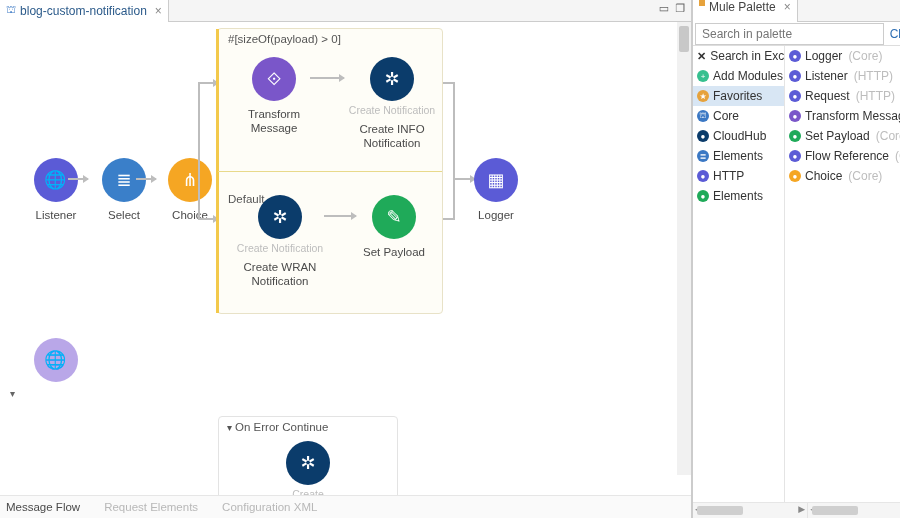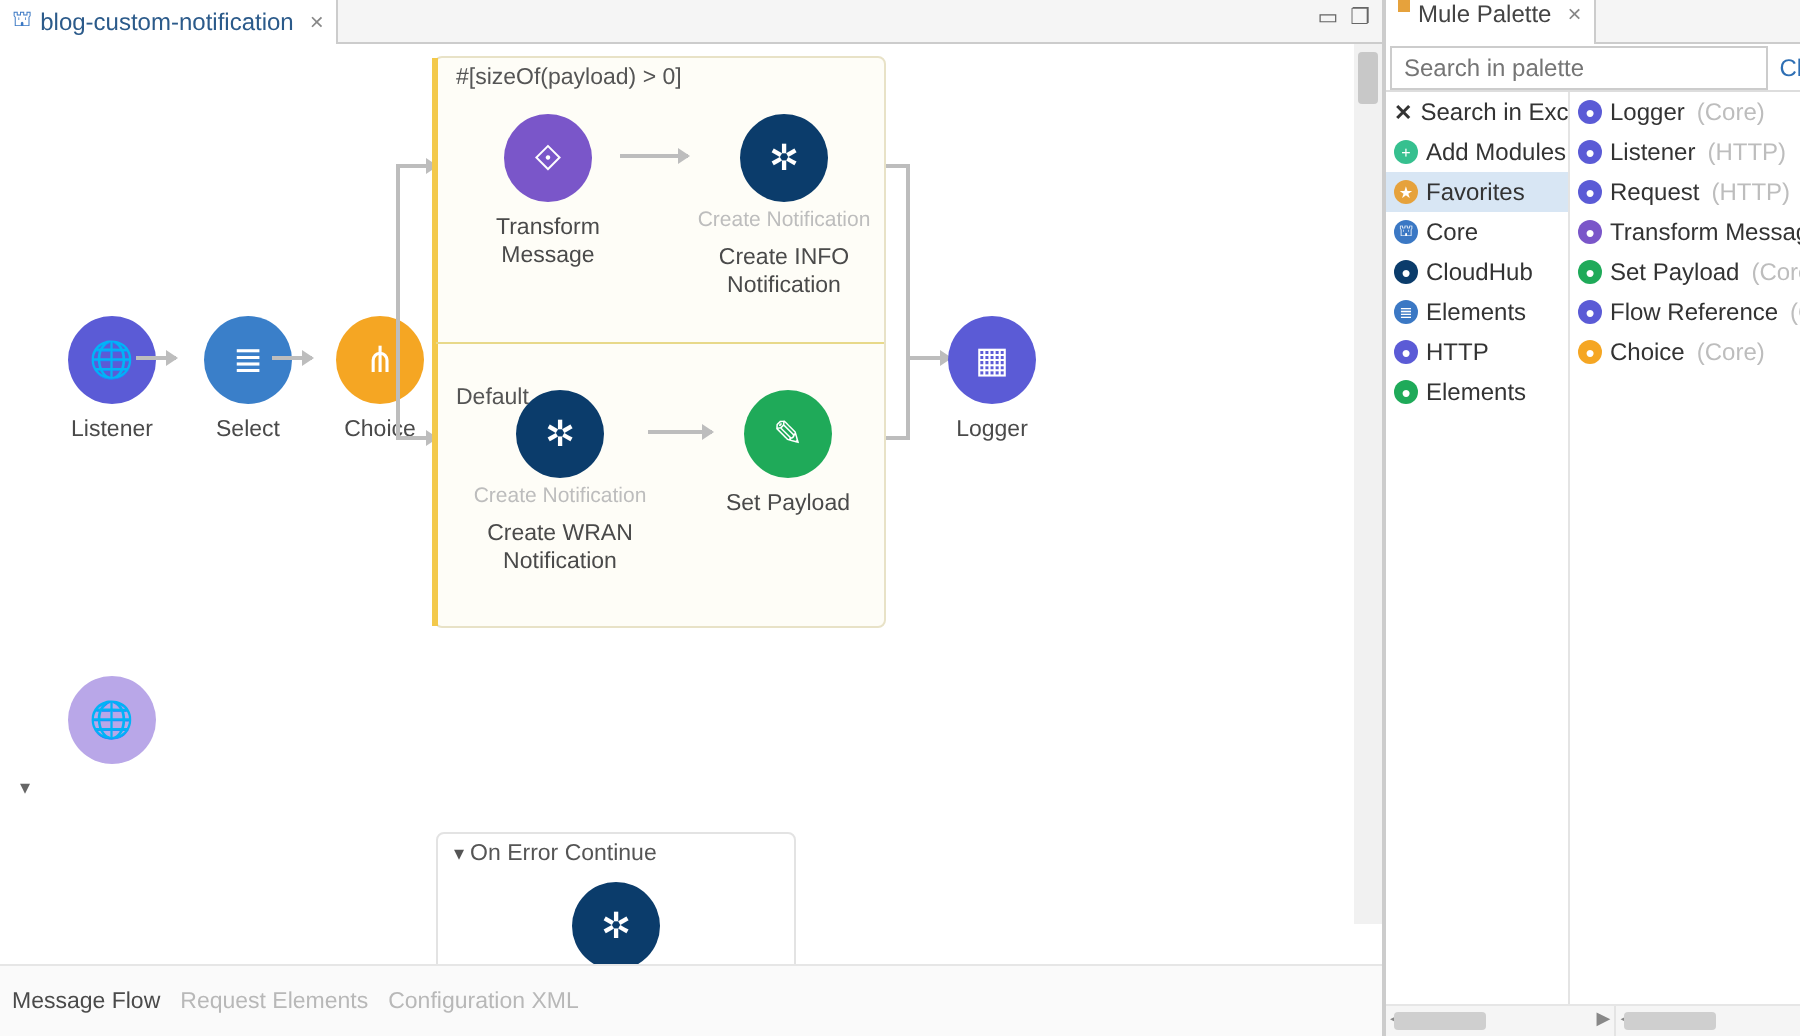--- a/index.html
+++ b/index.html
@@ -45,21 +45,21 @@
 .err-shell .tri { color: #555; font-size: 10px; margin-right: 3px; }
 
 
 .arrow-h { position: absolute; height: 2px; background: #bdbdbd; }
 .arrow-h::after { content: ""; position: absolute; right: -1px; top: -3px; border-left: 6px solid #bdbdbd; border-top: 4px solid transparent; border-bottom: 4px solid transparent; }
 .arrow-short { width: 20px; }
 .elbow { position: absolute; border-color: #bdbdbd; border-style: solid; border-width: 0; }
 .triangle-collapse { position: absolute; left: 2px; font-size: 10px; color: #666; }
 
 
-.bottom-tabs { height: 36px; display: flex; align-items: center; gap: 10px; padding: 0 6px; font-size: 11.5px; background: #fafafa; border-top: 1px solid #e6e6e6; }
+.bottom-tabs { height: 23px; display: flex; align-items: center; gap: 24px; padding: 0 6px; font-size: 11.5px; background: #fafafa; border-top: 1px solid #e6e6e6; }
 .bottom-tabs .bt { color: #b8b8b8; cursor: pointer; }
 .bottom-tabs .bt.active { color: #4a4a4a; }
 
 
 .palette-pane { flex: 1; display: flex; flex-direction: column; border-left: 1px solid #ccc; }
 .palette-tabs { height: 22px; display: flex; align-items: center; background: #f5f5f5; border-bottom: 1px solid #ccc; }
 .palette-tab { display: flex; align-items: flex-start; gap: 4px; padding: 0 6px; font-size: 12px; color: #444; background: #fff; height: 22px; border-right: 1px solid #ccc; }
 .palette-tab .dot { width: 6px; height: 6px; background: #e6a23c; display: inline-block; }
 .search-row { display: flex; align-items: center; height: 24px; border-bottom: 1px solid #ddd; }
 .search-row input { flex: 1; height: 22px; border: 1px solid #ccc; margin: 0 2px 0 2px; padding: 0 6px; font-size: 12px; color: #777; }

